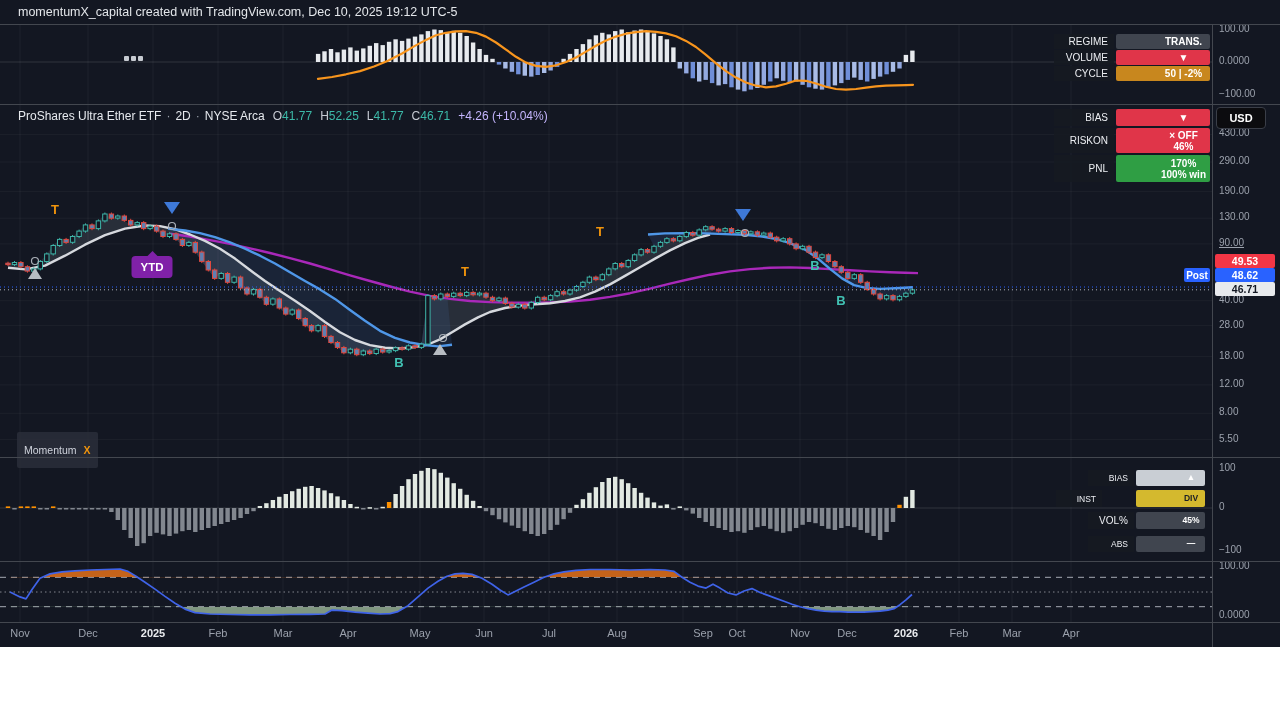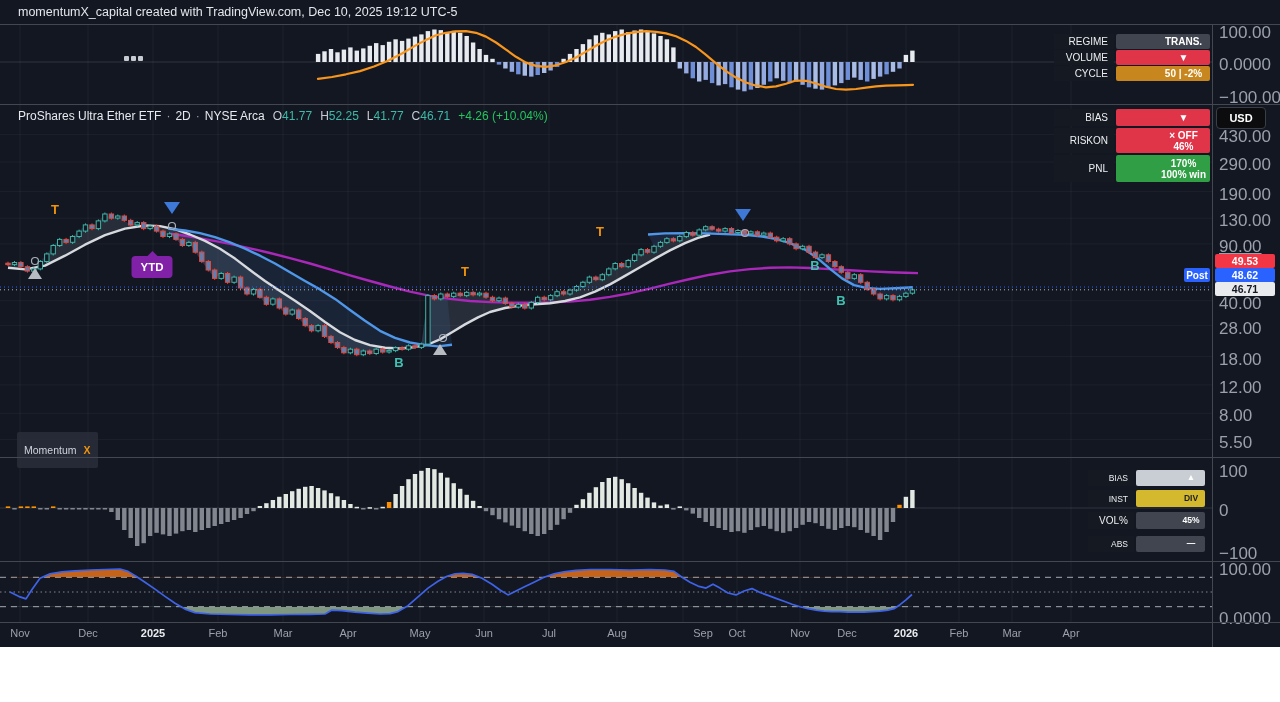--- a/index.html
+++ b/index.html
@@ -4,31 +4,31 @@
 <style>
   html,body{margin:0;padding:0;width:1280px;height:702px;overflow:hidden;background:#131722;
     font-family:"Liberation Sans","DejaVu Sans",sans-serif;}
   .stage{position:relative;width:1280px;height:702px;background:#131722;}
   .credit{position:absolute;left:18px;top:5px;font-size:12.5px;color:#e3e6ea;z-index:6;}
   #cv{position:absolute;left:0;top:0;z-index:1;}
   #overlay{position:absolute;left:0;top:0;width:1280px;height:647px;z-index:3;pointer-events:none;}
   .sep{position:absolute;left:0;width:1280px;height:1px;background:#43474f;z-index:5;}
   .axis{position:absolute;left:1212px;top:25px;width:68px;height:622px;background:#131722;
     border-left:1px solid #43474f;z-index:4;}
-  .axlbl{position:absolute;left:6px;font-size:17px;color:#9ba1ac;white-space:nowrap;}
+  .axlbl{position:absolute;left:6px;font-size:10px;color:#9ba1ac;white-space:nowrap;}
   .usd{position:absolute;left:3px;top:82px;width:48px;height:20px;background:#0c0c0f;border:1px solid #3a3e48;
     border-radius:4px;color:#fff;font-size:11px;font-weight:700;display:flex;align-items:center;justify-content:center;z-index:6;}
   .pbadge{position:absolute;left:2px;width:60px;height:14px;border-radius:2px;font-size:10.5px;font-weight:700;
     display:flex;align-items:center;justify-content:center;z-index:6;}
   .post{position:absolute;left:1184px;top:268px;width:26px;height:14px;background:#2962ff;color:#fff;border-radius:2px;
     font-size:10px;font-weight:700;display:flex;align-items:center;justify-content:center;}
   .sym{position:absolute;left:18px;top:109px;font-size:12px;color:#e6e9ee;z-index:4;white-space:nowrap;}
   .sym .lab{color:#c7cbd3;margin-left:8px;}
   .sym .val{color:#3cb9a8;}
-  .sym .chg{color:#22c55e;margin-left:8px;}
+  .sym .chg{color:#c4b5fd;margin-left:8px;}
   .sym .sp{color:#9aa0aa;margin:0 5px;}
   .dots{position:absolute;left:124px;top:56px;display:flex;gap:2px;z-index:4;}
   .dots i{width:5px;height:5px;background:#c6cad1;border-radius:1px;display:block;}
   .mom{position:absolute;left:17px;top:432px;background:rgba(42,46,57,.85);border-radius:2px;padding:12px 7px;
     font-size:10.5px;color:#cfd3dc;z-index:4;}
   .mom .x{color:#f0940c;font-weight:700;margin-left:7px;}
   .trow{position:absolute;display:flex;align-items:stretch;z-index:4;pointer-events:auto;}
   .tlabel{background:rgba(22,26,34,.92);color:#eceef2;display:flex;align-items:center;justify-content:flex-end;
     padding:0 6px;margin-right:2px;}
   .tbadge{display:flex;flex-direction:column;align-items:center;justify-content:center;border-radius:2px;
@@ -681,21 +681,21 @@
           <span>170%</span>
           <span>100% win</span>
         </div>
       </div>
       <div class="trow" style="top: 470px; right: 75px; height: 16px;">
         <div class="tlabel" style="font-size: 8.5px; min-width: 34px;">BIAS</div>
         <div class="tbadge bdg-light" style="width: 28px; font-size: 8.5px;">
           <span>▲</span>
         </div>
       </div>
-      <div class="trow" style="top: 490px; right: 75px; height: 17px;">
+      <div class="trow" style="top: 490px; right: 75px; height: 17px; gap: 32px;">
         <div class="tlabel" style="font-size: 8.5px; min-width: 34px;">INST</div>
         <div class="tbadge bdg-yellow" style="width: 28px; font-size: 8.5px;">
           <span>DIV</span>
         </div>
       </div>
       <div class="trow" style="top: 512px; right: 75px; height: 17px;">
         <div class="tlabel" style="font-size: 10px; min-width: 34px; text-align: center;">VOL%</div>
         <div class="tbadge bdg-gray" style="width: 28px; font-size: 8.5px;">
           <span>45%</span>
         </div>

